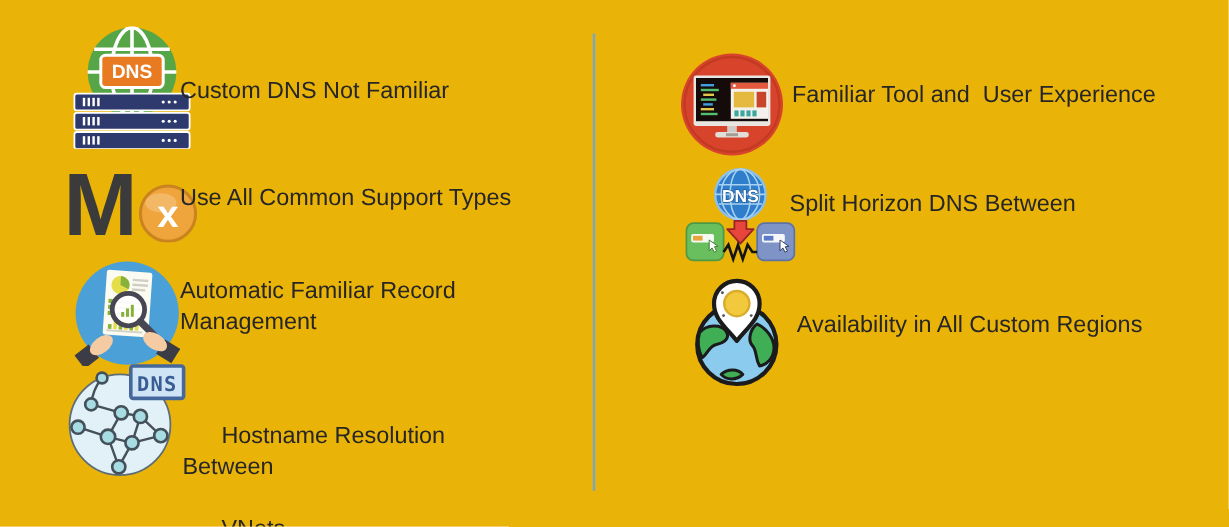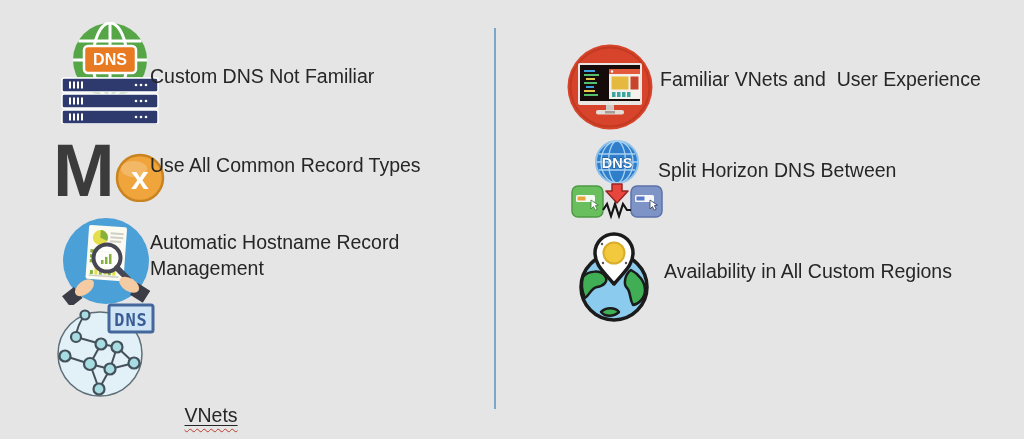--- a/index.html
+++ b/index.html
@@ -1,17 +1,17 @@
 <!DOCTYPE html>
 <html><head>
 <meta charset="utf-8">
 <style>
   html,body{margin:0;padding:0;background:#fff;}
   .slide{
-    position:relative;width:1024px;height:439px;background:#e5e5e5;overflow:hidden;
+    position:relative;width:1024px;height:439px;background:#eab308;overflow:hidden;
     font-family:"Liberation Sans",sans-serif;color:#262626;
   }
   .icon{position:absolute;display:block;}
   .icon svg{display:block;width:100%;height:100%;}
   .label{
     position:absolute;font-size:19.5px;line-height:26px;color:#262626;
     white-space:pre-wrap;
   }
   .divider{position:absolute;left:494px;top:28px;width:2px;height:381px;background:#79A7C7;}
   .wavy{
@@ -80,21 +80,21 @@
 
   <div>
     <span class="icon" style="left:56px;top:140px;width:112px;height:62px">
       <svg viewBox="0 0 112 62">
         <text x="-3" y="56" font-size="74" font-weight="bold" fill="#3B3B3B" font-family="&quot;Liberation Sans&quot;,sans-serif">M</text>
         <circle cx="84" cy="38" r="23" fill="#F0A43C" stroke="#C9831F" stroke-width="2.5"></circle>
         <ellipse cx="78" cy="29" rx="13" ry="8" fill="#FFFFFF" opacity="0.22"></ellipse>
         <text x="84" y="49" font-size="32" font-weight="bold" fill="#FFFFFF" text-anchor="middle" font-family="&quot;Liberation Sans&quot;,sans-serif">x</text>
       </svg>
     </span>
-    <div class="label" style="left:150px;top:152px">Use All Common Record Types</div>
+    <div class="label" style="left:150px;top:152px">Use All Common Support Types</div>
   </div>
 
   <div>
     <span class="icon" style="left:62px;top:217px;width:88px;height:88px">
       <svg viewBox="0 0 88 88">
         <circle cx="44" cy="44" r="43" fill="#4BA0D8"></circle>
         <g transform="rotate(4 44 40)">
           <rect x="25" y="9" width="38" height="54" rx="2" fill="#FCFBF2"></rect>
           <circle cx="37" cy="21" r="7.5" fill="#E4DE4A"></circle>
           <path d="M37,21 L37,13.5 A7.5,7.5 0 0 1 44,24 Z" fill="#86B23C"></path>
@@ -123,21 +123,21 @@
         <g transform="rotate(-38 14 76)">
           <rect x="1" y="70" width="15" height="14" fill="#3C3C46"></rect>
           <ellipse cx="24" cy="77" rx="11" ry="6.5" fill="#F4CBA3"></ellipse>
         </g>
         <g transform="rotate(32 74 72)">
           <rect x="72" y="66" width="15" height="14" fill="#3C3C46"></rect>
           <ellipse cx="66" cy="72" rx="11" ry="6.5" fill="#F4CBA3"></ellipse>
         </g>
       </svg>
     </span>
-    <div class="label" style="left:150px;top:229px;width:280px">Automatic Hostname Record Management</div>
+    <div class="label" style="left:150px;top:229px;width:280px">Automatic Familiar Record Management</div>
   </div>
 
   <div>
     <span class="icon" style="left:55px;top:303px;width:100px;height:95px">
       <svg viewBox="0 0 100 95">
         <circle cx="45" cy="51" r="42" fill="#E2F0F8" stroke="#5E6E78" stroke-width="1.5"></circle>
         <g stroke="#44505A" stroke-width="2" fill="none">
           <path d="M30,12 Q22,22 21,34"></path>
           <line x1="21" y1="34" x2="46" y2="41"></line>
           <line x1="10" y1="53" x2="35" y2="61"></line>
@@ -159,21 +159,21 @@
           <circle cx="62" cy="44" r="5.5"></circle>
           <circle cx="55" cy="66" r="5.5"></circle>
           <circle cx="79" cy="60" r="5.5"></circle>
           <circle cx="44" cy="86" r="5.5"></circle>
         </g>
         <rect x="54" y="2" width="44" height="27" rx="2" fill="#CFE4F4" stroke="#44689C" stroke-width="3"></rect>
         <text x="76" y="23" font-size="17" font-weight="bold" fill="#3A5C94" text-anchor="middle" letter-spacing="1" font-family="&quot;DejaVu Sans Mono&quot;,monospace">DNS</text>
       </svg>
     </span>
     <div class="label" style="left:152px;top:324px;width:290px">
-      <br>
+      <span>Hostname Resolution Between</span><br>
       <span class="wavy"><span class="solid-underline">VNets</span></span>
     </div>
   </div>
 
   <div class="divider"></div>
 
   <div>
     <span class="icon" style="left:567px;top:44px;width:86px;height:86px">
       <svg viewBox="0 0 86 86">
         <circle cx="43" cy="43" r="42.5" fill="#D8432B"></circle>
@@ -194,21 +194,21 @@
         <rect x="63.5" y="32.5" width="8" height="13" fill="#C8452C"></rect>
         <rect x="45" y="48" width="3.5" height="5" fill="#3BA7A0"></rect>
         <rect x="50" y="48" width="3.5" height="5" fill="#3BA7A0"></rect>
         <rect x="55" y="48" width="3.5" height="5" fill="#3BA7A0"></rect>
         <rect x="60" y="48" width="3.5" height="5" fill="#3BA7A0"></rect>
         <rect x="39" y="61" width="8" height="5" fill="#CFCAC4"></rect>
         <rect x="29" y="66" width="28" height="4.5" rx="2" fill="#E2DDD7"></rect>
         <rect x="38" y="67" width="10" height="2.5" fill="#A39D96"></rect>
       </svg>
     </span>
-    <div class="label" style="left:660px;top:66px">Familiar VNets and  User Experience</div>
+    <div class="label" style="left:660px;top:66px">Familiar Tool and  User Experience</div>
   </div>
 
   <div>
     <span class="icon" style="left:571px;top:140px;width:92px;height:80px">
       <svg viewBox="0 0 92 80">
         <circle cx="46" cy="22" r="21" fill="#2E7ECC" stroke="#8CC0EA" stroke-width="2"></circle>
         <g stroke="#A9D2F0" stroke-width="1.3" fill="none">
           <ellipse cx="46" cy="22" rx="8.5" ry="21"></ellipse>
           <ellipse cx="46" cy="22" rx="16" ry="21"></ellipse>
           <line x1="28" y1="14" x2="64" y2="14"></line>

